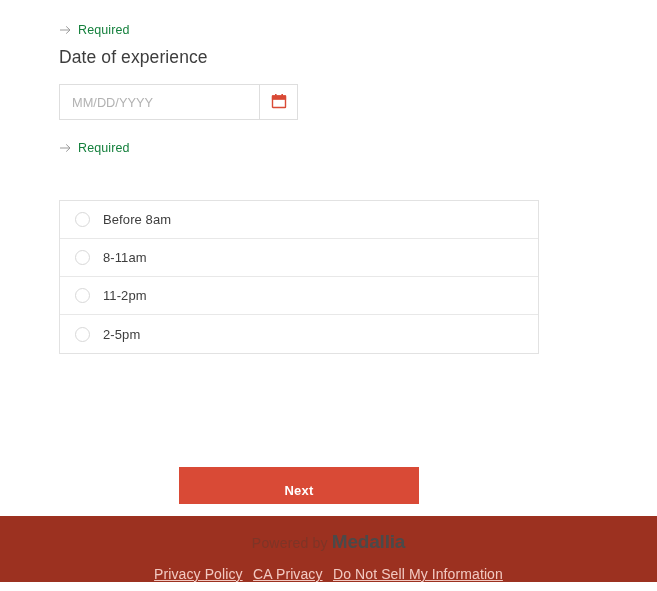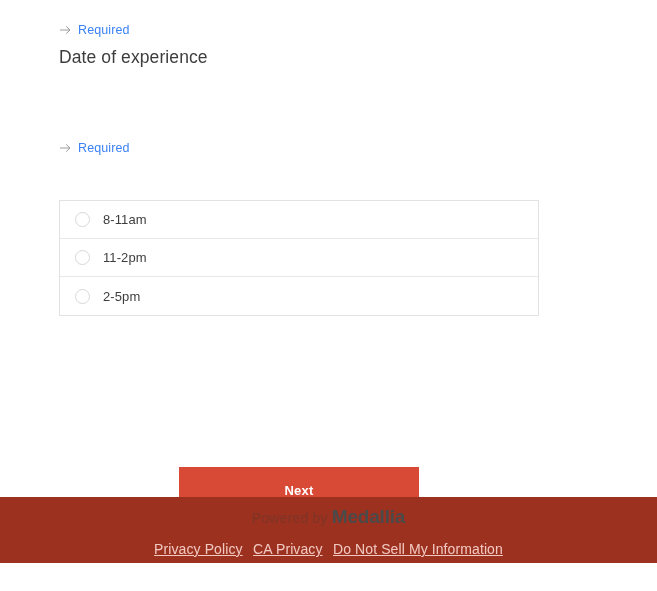--- a/index.html
+++ b/index.html
@@ -32,21 +32,21 @@
     background: #ffffff;
     box-sizing: border-box;
   }
 
   
   .required-row {
     position: absolute;
     display: flex;
     align-items: center;
     gap: 6px;
-    color: #3b82f6;
+    color: #15803d;
     font-size: 12.5px;
     letter-spacing: .1px;
   }
   .arrow-icon {
     display: inline-block;
     width: 13px;
     height: 12px;
     position: relative;
     color: #9b9b9b;
   }
@@ -154,26 +154,26 @@
     font-weight: 700;
     letter-spacing: .2px;
     cursor: pointer;
     padding: 16px;
   }
 
   
   .footer {
     position: absolute;
     left: 0;
-    top: 497px;
+    top: 516px;
     width: 657px;
     height: 66px;
     background: #9c3120;
     box-sizing: border-box;
-    padding-top: 10px;
+    padding-top: 16px;
     text-align: center;
   }
   .brand {
     display: block;
     line-height: 1;
     margin-bottom: 12px;
     white-space: nowrap;
   }
   .brand-powered {
     font-size: 14px;
@@ -213,35 +213,52 @@
         <svg width="13" height="12" viewBox="0 0 13 12">
           <path d="M1 6 H11" stroke="#9b9b9b" stroke-width="1" fill="none"></path>
           <path d="M7.2 2.4 L11 6 L7.2 9.6" stroke="#9b9b9b" stroke-width="1" fill="none"></path>
         </svg>
       </span>
       <span>Required</span>
     </div>
 
     <div class="section-title" style="left:59px; top:47px;">Date of experience</div>
 
+    <div class="date-field">
+      <input class="date-input" type="text" placeholder="MM/DD/YYYY" style="">
+      <button class="date-btn">
+        <span class="cal-icon">
+          <svg width="16" height="16" viewBox="0 0 16 16">
+            <rect x="1.5" y="3" width="13" height="11.5" rx="0.5" fill="none" stroke="#d94a36" stroke-width="1.4"></rect>
+            <rect x="1.5" y="3" width="13" height="3.2" fill="#d94a36" stroke="#d94a36" stroke-width="1.2"></rect>
+            <rect x="4" y="1" width="1.6" height="3.2" fill="#d94a36"></rect>
+            <rect x="10.4" y="1" width="1.6" height="3.2" fill="#d94a36"></rect>
+          </svg>
+        </span>
+      </button>
+    </div>
 
     <div class="required-row" style="left:59px; top:141px;">
       <span class="arrow-icon">
         <svg width="13" height="12" viewBox="0 0 13 12">
           <path d="M1 6 H11" stroke="#9b9b9b" stroke-width="1" fill="none"></path>
           <path d="M7.2 2.4 L11 6 L7.2 9.6" stroke="#9b9b9b" stroke-width="1" fill="none"></path>
         </svg>
       </span>
       <span>Required</span>
     </div>
 
 
     <div class="options">
       <div class="option-row">
         <span class="radio"></span>
+        <span class="option-label">Before 8am</span>
+      </div>
+      <div class="option-row">
+        <span class="radio"></span>
         <span class="option-label">8-11am</span>
       </div>
       <div class="option-row">
         <span class="radio"></span>
         <span class="option-label">11-2pm</span>
       </div>
       <div class="option-row">
         <span class="radio"></span>
         <span class="option-label">2-5pm</span>
       </div>

